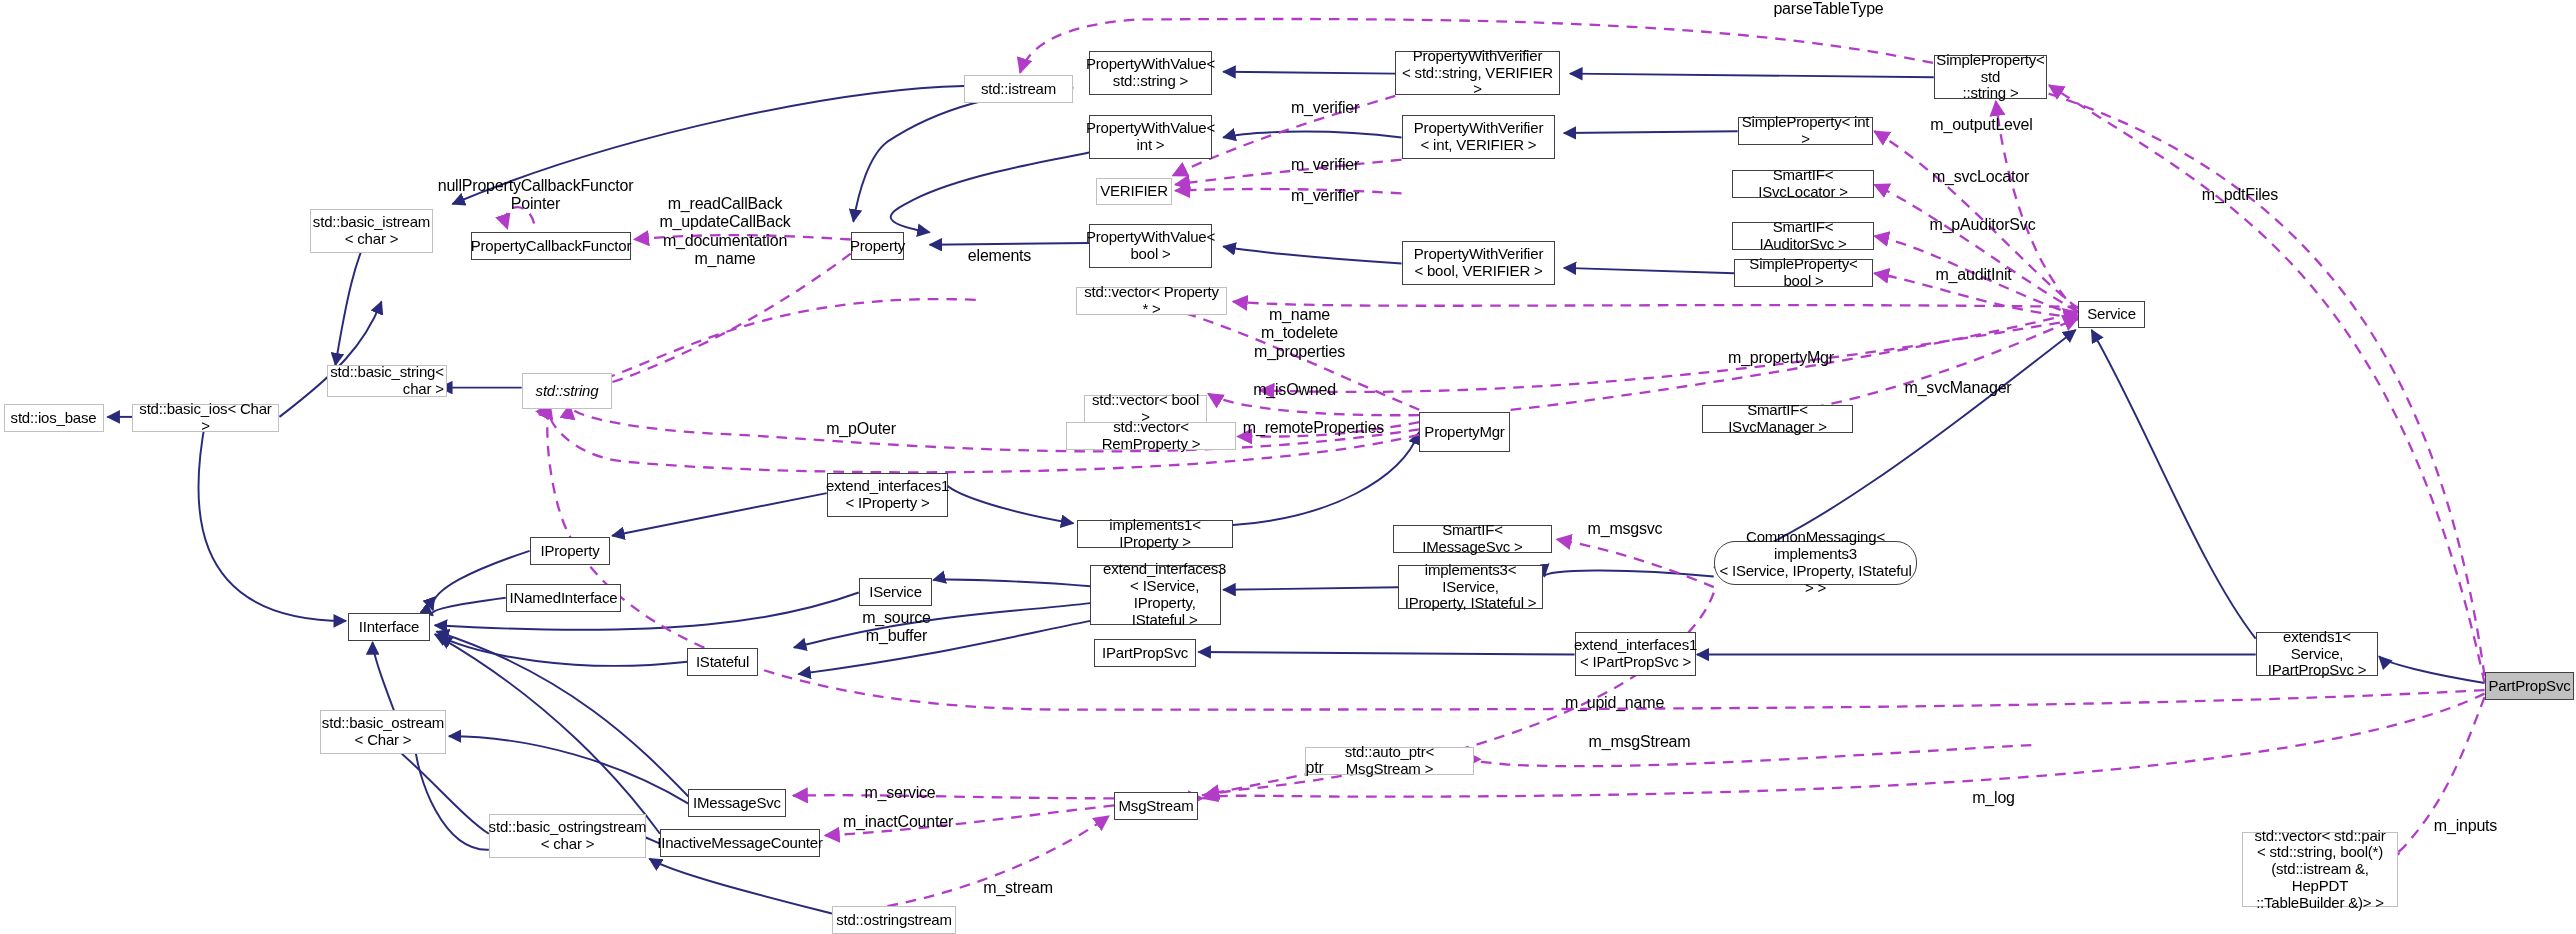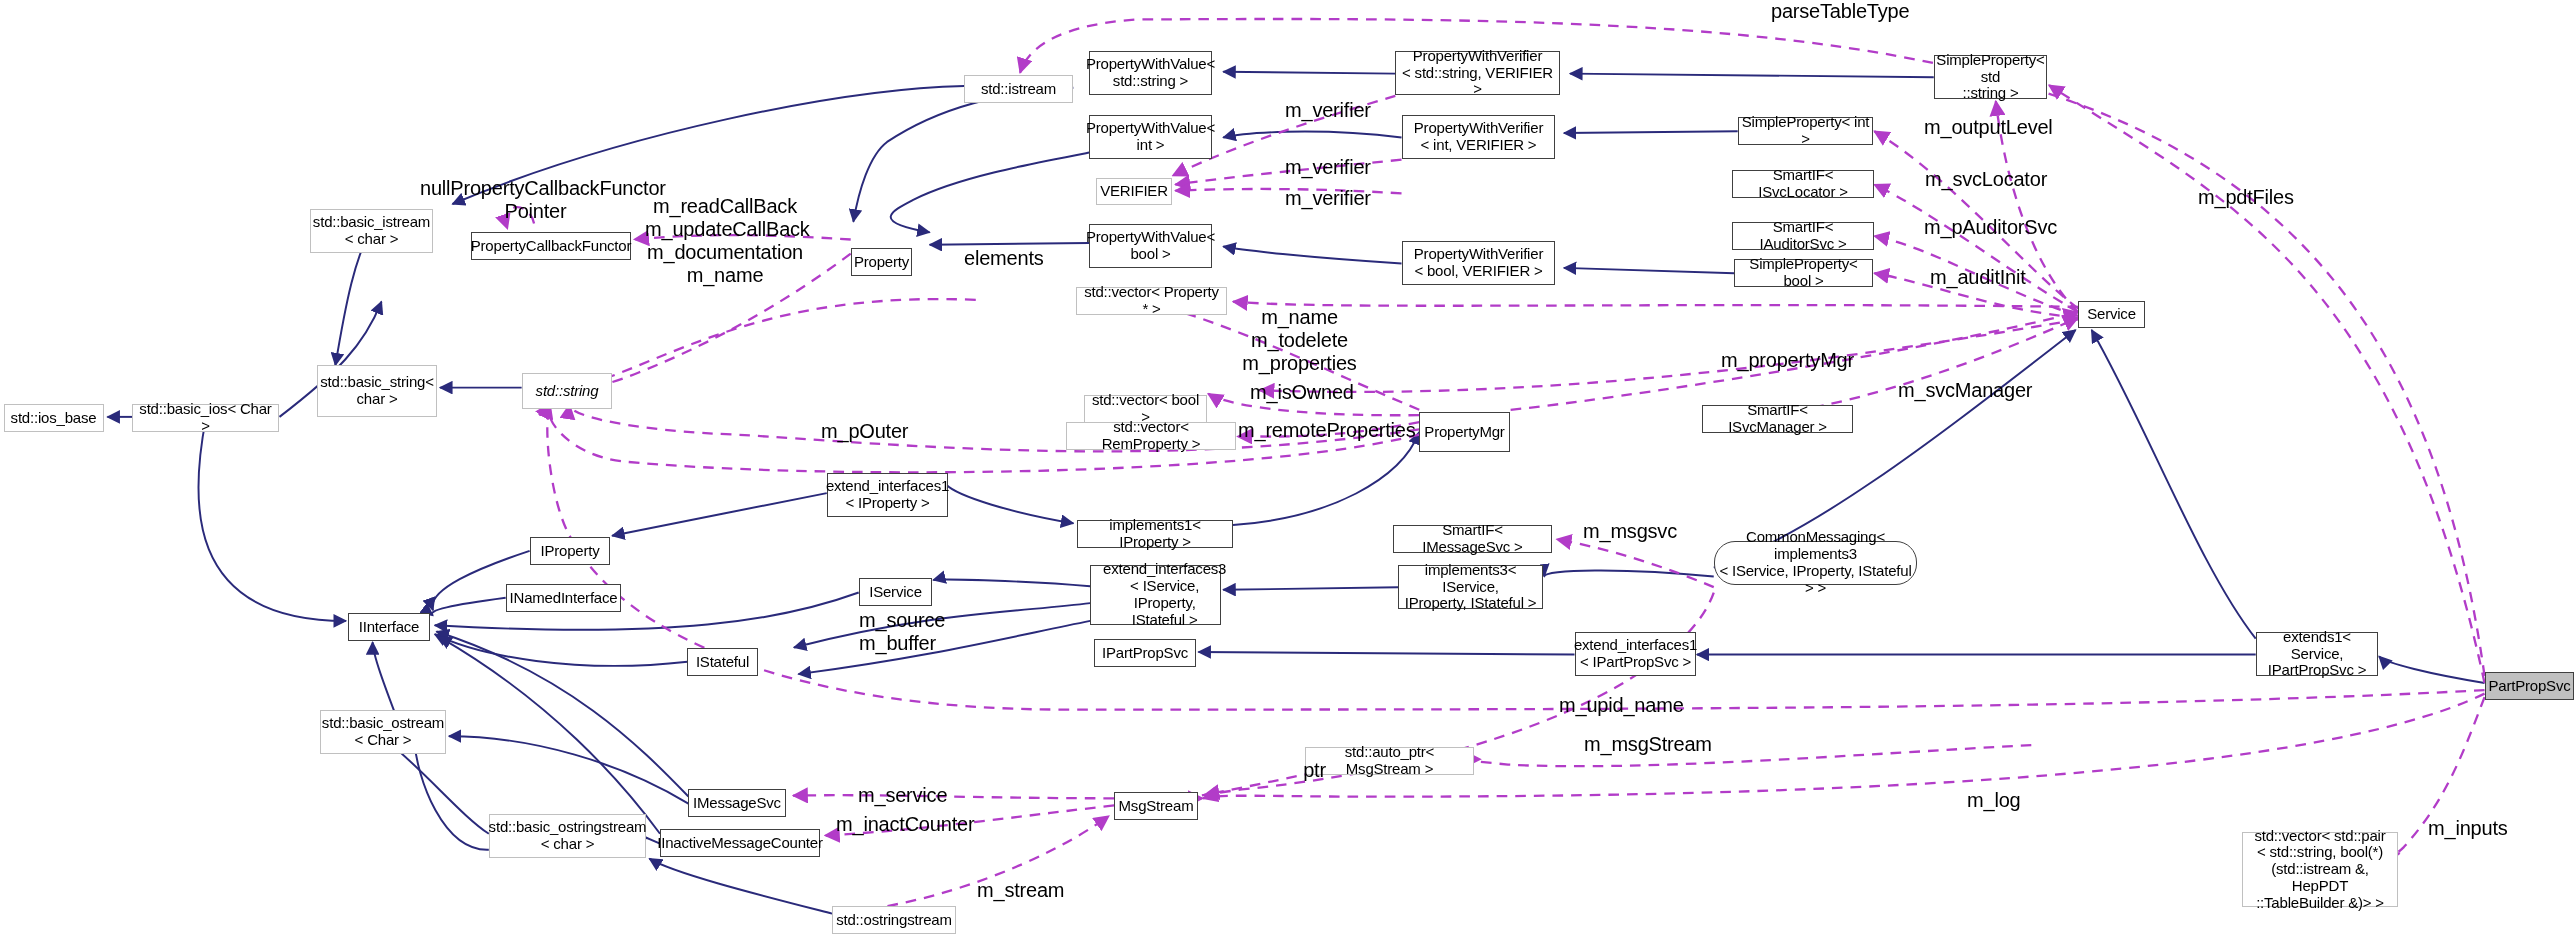--- a/index.html
+++ b/index.html
@@ -35,21 +35,21 @@
     background: #ffffff;
     white-space: pre-line;
     padding: 0.9px 2.7px;
     letter-spacing: -0.2px;
   }
   .node.thin { border: 0.9px solid #c0c0c0; }
   .node.thick { border: 1.8px solid #404040; }
   .node.highlight { background: #c0c0c0; border: 1.8px solid #404040; }
   .edgelabel {
     position: absolute;
-    font-size: 20px;
+    font-size: 16px;
     color: #000000;
     white-space: pre-line;
     text-align: center;
     line-height: 1.15;
     letter-spacing: -0.2px;
   }
 </style>
 </head>
 <body>
 
@@ -158,29 +158,29 @@
 int &gt;</div>
   <div class="node thick" style="left:1402px;top:115px;width:153px;height:44px;">PropertyWithVerifier
 &lt; int, VERIFIER &gt;</div>
   <div class="node thick" style="left:1738px;top:117px;width:135px;height:28px;">SimpleProperty&lt; int &gt;</div>
   <div class="node thin" style="left:1096px;top:178px;width:76px;height:27px;">VERIFIER</div>
   <div class="node thick" style="left:1732px;top:170px;width:142px;height:28px;">SmartIF&lt; ISvcLocator &gt;</div>
   <div class="node thick" style="left:1732px;top:222px;width:142px;height:28px;">SmartIF&lt; IAuditorSvc &gt;</div>
   <div class="node thin" style="left:310px;top:209px;width:123px;height:44px;">std::basic_istream
 &lt; char &gt;</div>
   <div class="node thick" style="left:471px;top:232px;width:160px;height:28px;">PropertyCallbackFunctor</div>
-  <div class="node thick" style="left:851px;top:248px;width:61px;height:28px;">Property</div>
+  <div class="node thick" style="left:851px;top:232px;width:53px;height:28px;">Property</div>
   <div class="node thick" style="left:1089px;top:224px;width:123px;height:44px;">PropertyWithValue&lt;
 bool &gt;</div>
   <div class="node thick" style="left:1402px;top:241px;width:153px;height:44px;">PropertyWithVerifier
 &lt; bool, VERIFIER &gt;</div>
   <div class="node thick" style="left:1734px;top:259px;width:139px;height:28px;">SimpleProperty&lt; bool &gt;</div>
   <div class="node thin" style="left:1076px;top:287px;width:151px;height:28px;">std::vector&lt; Property * &gt;</div>
   <div class="node thick" style="left:2078px;top:301px;width:67px;height:27px;">Service</div>
-  <div class="node thin" style="left:317px;top:365px;width:120px;height:52px;">std::basic_string&lt;
+  <div class="node thin" style="left:327px;top:365px;width:120px;height:32px;text-align:right;">std::basic_string&lt;
 char &gt;</div>
   <div class="node thin" style="left:522px;top:373px;width:90px;height:36px;font-style:italic;">std::string</div>
   <div class="node thin" style="left:1084px;top:380px;width:123px;height:28px;margin-top:15px;">std::vector&lt; bool &gt;</div>
   <div class="node thick" style="left:1419px;top:412px;width:91px;height:40px;">PropertyMgr</div>
   <div class="node thick" style="left:1702px;top:405px;width:151px;height:28px;">SmartIF&lt; ISvcManager &gt;</div>
   <div class="node thin" style="left:3.5px;top:404px;width:100px;height:28px;">std::ios_base</div>
   <div class="node thin" style="left:132px;top:404px;width:147px;height:28px;">std::basic_ios&lt; Char &gt;</div>
   <div class="node thin" style="left:1066px;top:422px;width:170px;height:28px;">std::vector&lt; RemProperty &gt;</div>
   <div class="node thick" style="left:827px;top:473px;width:121px;height:44px;">extend_interfaces1
 &lt; IProperty &gt;</div>

